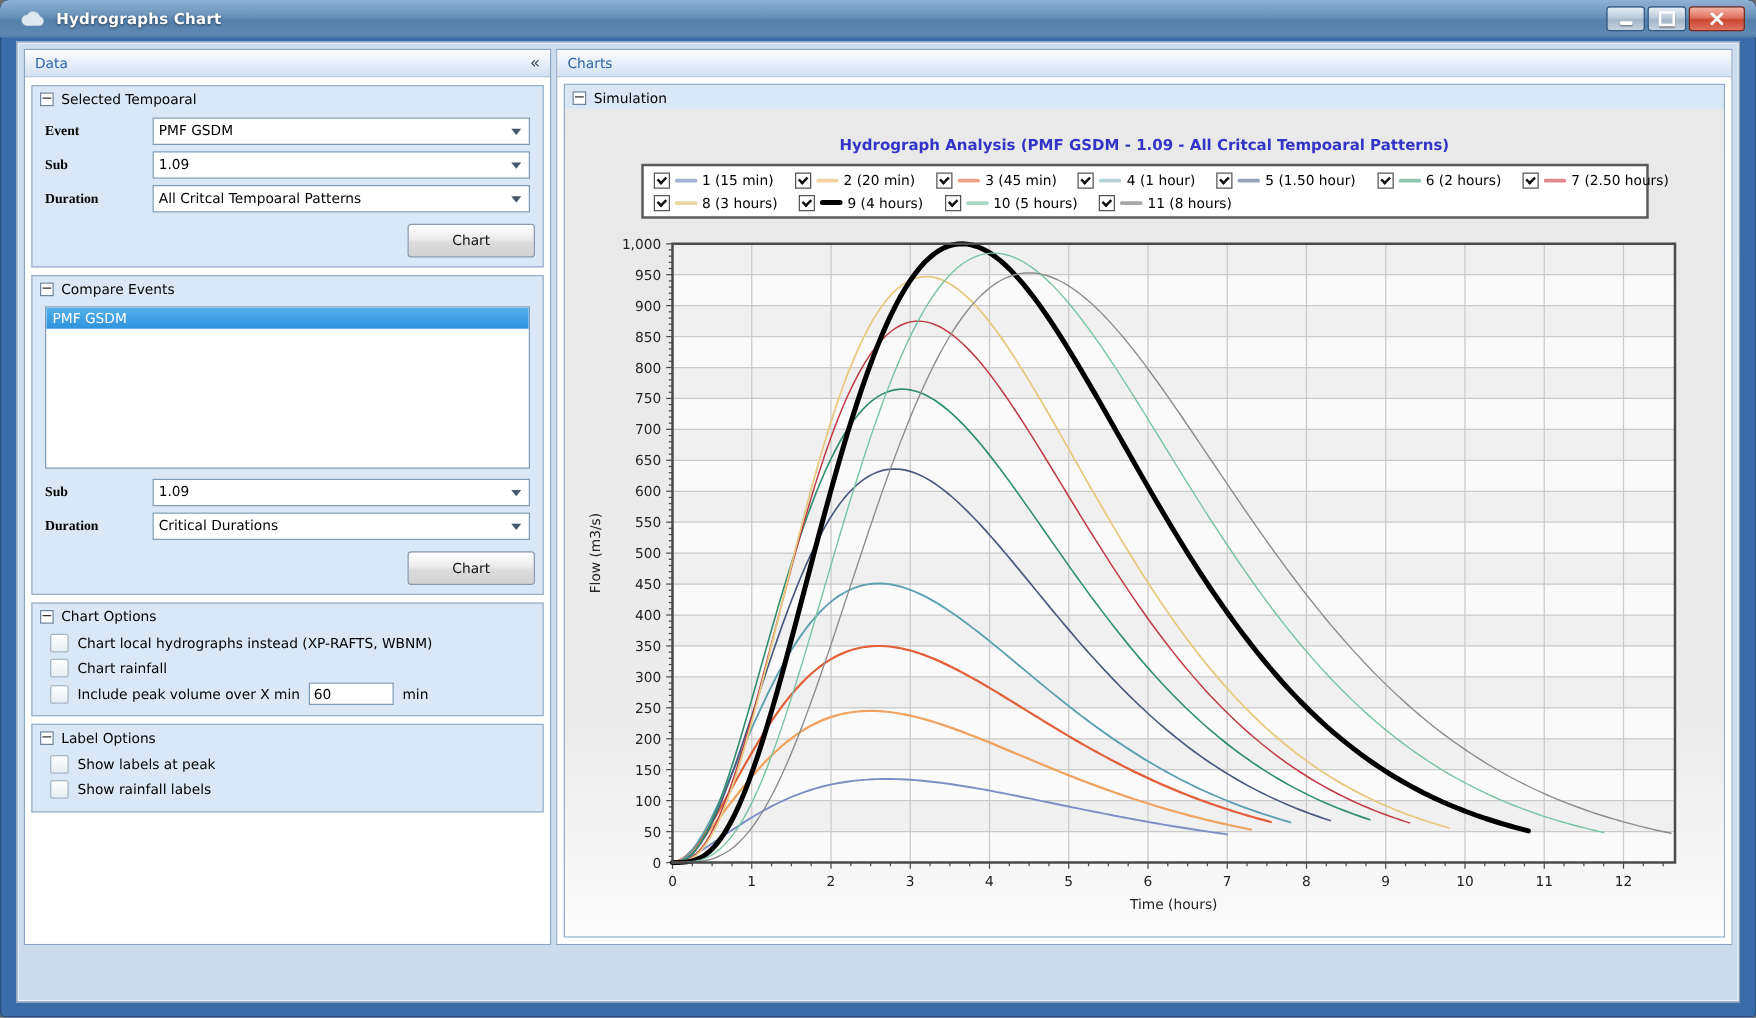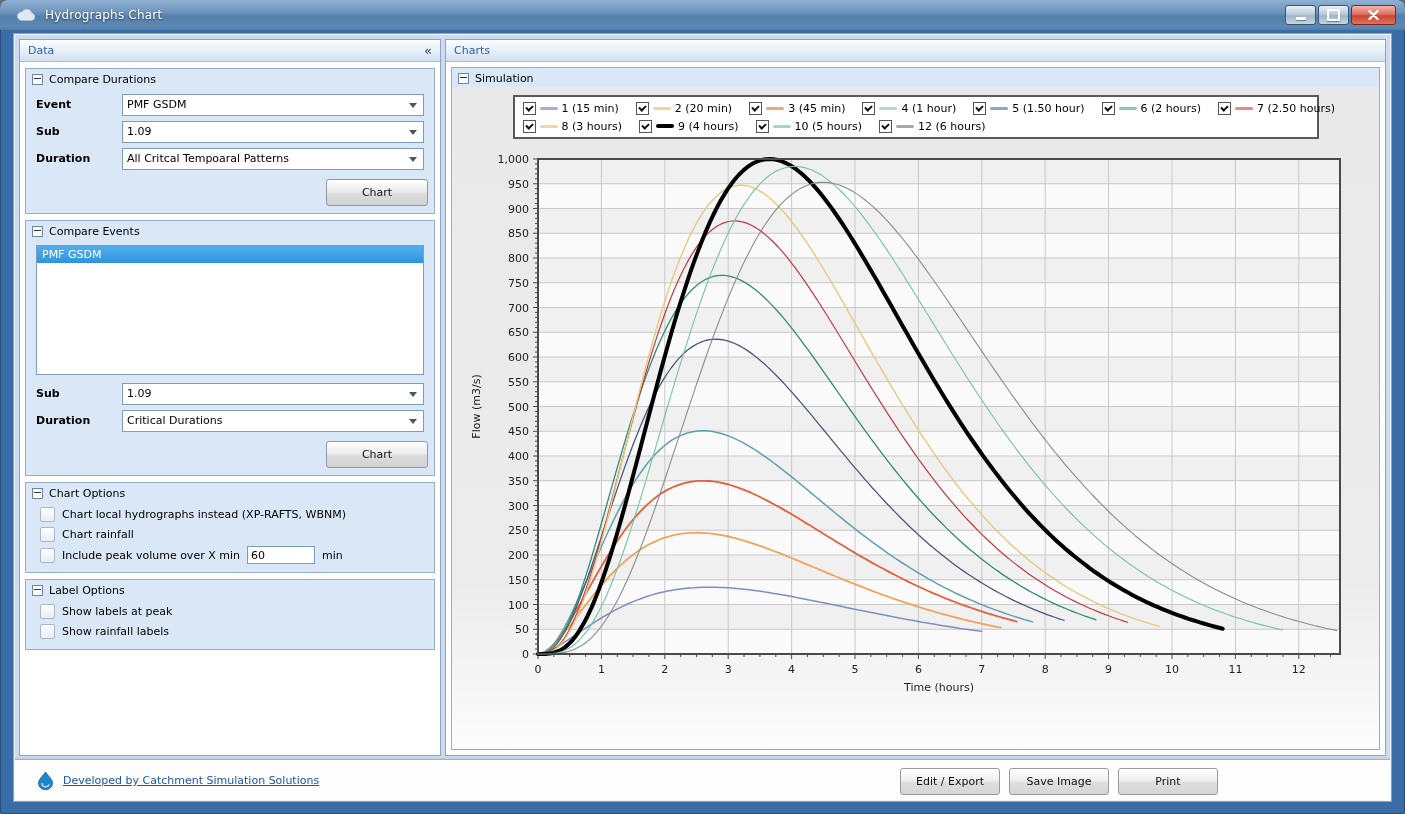--- a/index.html
+++ b/index.html
@@ -2,21 +2,21 @@
 <html><head>
 <meta charset="utf-8">
 <style>
   html,body{margin:0;padding:0;background:#6b6b6b;}
   .window{position:relative;width:1405px;height:814px;font-family:"DejaVu Sans","Liberation Sans",sans-serif;
     background:#3a6da8;border-radius:7px 7px 4px 4px;overflow:hidden;box-shadow:inset 0 0 0 1px #27507e;}
   
   .titlebar{position:absolute;top:0;left:0;right:0;height:30px;
     background:linear-gradient(#8fb0d2,#6e95bd 40%,#5480ac 55%,#5d88b2 90%,#4f7ca9);
     border-radius:7px 7px 0 0;display:flex;align-items:center;padding-left:16px;}
-  .titlebar .title{color:#fff;font-weight:normal;font-size:12px;letter-spacing:.2px;text-shadow:0 1px 2px rgba(0,0,0,.55);margin-left:9px;}
+  .titlebar .title{color:#fff;font-weight:bold;font-size:12px;letter-spacing:.2px;text-shadow:0 1px 2px rgba(0,0,0,.55);margin-left:9px;}
   .cloud-ic{width:20px;height:13px;display:inline-block;}
   .caption-buttons{position:absolute;top:5px;right:9px;display:flex;gap:2px;}
   .cap-btn{width:29px;height:18px;border:1px solid #35597f;border-radius:3px;position:relative;
     background:linear-gradient(#e8eff5,#bccbda 45%,#a2b6c9 55%,#c6d4e1);display:flex;align-items:center;justify-content:center;}
   .cap-btn.close{width:43px;background:linear-gradient(#f4b4a8,#e07260 45%,#cc4630 55%,#de7260);border-color:#7e2a1a;}
   .g-min{width:10px;height:3px;background:#fff;border-radius:1px;margin-top:7px;box-shadow:0 1px 1px rgba(0,0,0,.4);}
   .g-res{width:9px;height:8px;border:2px solid #fff;box-shadow:0 1px 1px rgba(0,0,0,.35);}
   
   .frame{position:absolute;left:13px;right:13px;top:33px;bottom:12px;background:#ccdcee;
     border:1px solid #8ea4ba;box-shadow:inset 0 0 0 1px #eef3f9;}
@@ -27,21 +27,21 @@
     display:flex;align-items:center;padding:0 8px;font-size:11px;color:#2a62a8;}
   .panel-hd .spacer{flex:1;}
   .collapse-panel{font-size:13px;color:#33465c;cursor:default;line-height:10px;}
   .panel-body{flex:1;position:relative;background:#fff;overflow:hidden;}
   
   .grp{background:#d9e7f7;border:1px solid #94aecb;margin:6px 5px;}
   .grp-hd{display:flex;align-items:center;gap:6px;padding:4px 6px 2px;font-size:11px;color:#000;}
   .sq-minus{width:9px;height:9px;border:1px solid #6f86a0;background:#fff;position:relative;flex:0 0 9px;}
   .sq-minus::after{content:"";position:absolute;left:1px;right:1px;top:3px;height:1px;background:#333;}
   .field-row{display:flex;align-items:center;margin:6px 10px;height:21px;}
-  .field-label{width:86px;font-weight:bold;font-size:11px;color:#000;}
+  .field-label{width:86px;font-weight:bold;font-size:11px;color:#000;font-family:Liberation Serif, serif;}
   .dropdown{flex:1;height:20px;background:#fff;border:1px solid #7f9db9;display:flex;align-items:center;
     font-size:11px;padding-left:4px;position:relative;color:#000;}
   .dd-arrow{position:absolute;right:6px;top:8px;width:0;height:0;border-left:4px solid transparent;border-right:4px solid transparent;border-top:5px solid #44576b;}
   .btn-row{display:flex;justify-content:flex-end;padding:4px 6px 7px;}
   .btn{width:100px;height:25px;background:linear-gradient(#ffffff,#ececec 45%,#dcdcdc 55%,#d2d2d2);
     border:1px solid #8e9aa5;border-radius:3px;font-size:11px;color:#111;display:flex;align-items:center;justify-content:center;}
   .listbox{background:#fff;border:1px solid #7f9db9;height:128px;margin:5px 10px 8px;font-size:11px;overflow:hidden;}
   .list-item{padding:2px 5px;color:#000;}
   .list-item.selected{background:linear-gradient(#54b0ec,#2e93dd);color:#fff;}
   .check-row{display:flex;align-items:center;gap:7px;margin:4px 14px;font-size:11px;color:#000;min-height:16px;}
@@ -97,21 +97,21 @@
       <div class="panel-hd">
         <span>Data</span>
         <span class="spacer"></span>
         <span class="collapse-panel">«</span>
       </div>
       <div class="panel-body">
 
         <div class="grp">
           <div class="grp-hd">
             <span class="sq-minus"></span>
-            <span>Compare Durations</span>
+            <span>Selected Tempoaral</span>
           </div>
           <div id="sd-fields">
               <div class="field-row">
                 <span class="field-label">Event</span>
                 <div class="dropdown">PMF GSDM<span class="dd-arrow"></span></div>
               </div>
               <div class="field-row">
                 <span class="field-label">Sub</span>
                 <div class="dropdown">1.09<span class="dd-arrow"></span></div>
               </div>
@@ -195,20 +195,21 @@
       <div class="panel-hd">
         <span>Charts</span>
       </div>
       <div class="panel-body" style="display:flex;">
         <div class="grp grp-fill">
           <div class="grp-hd">
             <span class="sq-minus"></span>
             <span>Simulation</span>
           </div>
           <div class="chart-surface">
+            <div class="chart-title">Hydrograph Analysis (PMF GSDM - 1.09 - All Critcal Tempoaral Patterns)</div>
             <div class="legend" id="legend">
                 <div class="legend-row">
                   <span class="legend-item">
                     <span class="lcheck"></span>
                     <span class="legend-dash" style="background: rgb(163, 177, 211);"></span>
                     <span>1 (15 min)</span>
                   </span>
                   <span class="legend-item">
                     <span class="lcheck"></span>
                     <span class="legend-dash" style="background: rgb(243, 210, 160);"></span>
@@ -252,21 +253,21 @@
                     <span>9 (4 hours)</span>
                   </span>
                   <span class="legend-item">
                     <span class="lcheck"></span>
                     <span class="legend-dash" style="background: rgb(169, 214, 194);"></span>
                     <span>10 (5 hours)</span>
                   </span>
                   <span class="legend-item">
                     <span class="lcheck"></span>
                     <span class="legend-dash" style="background: rgb(168, 168, 168);"></span>
-                    <span>12 (6 hours)</span>
+                    <span>11 (8 hours)</span>
                   </span>
                 </div>
               </div>
             <div id="plot-host" style="margin:7px 0 0 8px;"><svg width="905" height="572" viewBox="0 0 905 572">
                   <g>
                     <rect x="78" y="483.25" width="802" height="24.75" fill="#fafafa"></rect>
                     <rect x="78" y="458.5" width="802" height="24.75" fill="#f0f0f1"></rect>
                     <rect x="78" y="433.75" width="802" height="24.75" fill="#fafafa"></rect>
                     <rect x="78" y="409" width="802" height="24.75" fill="#f0f0f1"></rect>
                     <rect x="78" y="384.25" width="802" height="24.75" fill="#fafafa"></rect>
@@ -524,29 +525,15 @@
                     <path d="M78.0 508.0 L81.8 508.0 L85.6 507.9 L89.4 507.8 L93.2 507.4 L97.0 506.8 L100.8 505.9 L104.6 504.5 L108.4 502.6 L112.2 500.2 L116.0 497.2 L119.8 493.5 L123.6 489.2 L127.5 484.3 L131.3 478.6 L135.1 472.3 L138.9 465.3 L142.7 457.7 L146.5 449.4 L150.3 440.5 L154.1 431.0 L157.9 421.0 L161.7 410.5 L165.5 399.5 L169.3 388.1 L173.1 376.3 L176.9 364.2 L180.7 351.9 L184.5 339.3 L188.3 326.5 L192.1 313.6 L195.9 300.6 L199.7 287.5 L203.5 274.5 L207.3 261.5 L211.1 248.6 L214.9 235.8 L218.7 223.2 L222.6 210.8 L226.4 198.6 L230.2 186.7 L234.0 175.1 L237.8 163.7 L241.6 152.8 L245.4 142.2 L249.2 131.9 L253.0 122.1 L256.8 112.7 L260.6 103.7 L264.4 95.2 L268.2 87.1 L272.0 79.5 L275.8 72.3 L279.6 65.6 L283.4 59.4 L287.2 53.7 L291.0 48.4 L294.8 43.6 L298.6 39.3 L302.4 35.4 L306.2 32.0 L310.0 29.0 L313.8 26.6 L317.6 24.5 L321.5 22.9 L325.3 21.7 L329.1 20.9 L332.9 20.5 L336.7 20.5 L340.5 20.9 L344.3 21.6 L348.1 22.7 L351.9 24.1 L355.7 25.9 L359.5 28.0 L363.3 30.4 L367.1 33.1 L370.9 36.1 L374.7 39.3 L378.5 42.8 L382.3 46.5 L386.1 50.5 L389.9 54.7 L393.7 59.0 L397.5 63.6 L401.3 68.3 L405.1 73.3 L408.9 78.3 L412.7 83.5 L416.6 88.9 L420.4 94.3 L424.2 99.9 L428.0 105.6 L431.8 111.3 L435.6 117.2 L439.4 123.1 L443.2 129.0 L447.0 135.1 L450.8 141.1 L454.6 147.2 L458.4 153.4 L462.2 159.5 L466.0 165.7 L469.8 171.9 L473.6 178.1 L477.4 184.2 L481.2 190.4 L485.0 196.5 L488.8 202.7 L492.6 208.7 L496.4 214.8 L500.2 220.8 L504.0 226.8 L507.8 232.7 L511.7 238.6 L515.5 244.5 L519.3 250.2 L523.1 256.0 L526.9 261.6 L530.7 267.2 L534.5 272.7 L538.3 278.2 L542.1 283.6 L545.9 288.9 L549.7 294.1 L553.5 299.3 L557.3 304.4 L561.1 309.4 L564.9 314.3 L568.7 319.1 L572.5 323.9 L576.3 328.6 L580.1 333.2 L583.9 337.7 L587.7 342.1 L591.5 346.5 L595.3 350.7 L599.1 354.9 L602.9 359.0 L606.7 363.0 L610.6 367.0 L614.4 370.8 L618.2 374.6 L622.0 378.3 L625.8 381.9 L629.6 385.4 L633.4 388.9 L637.2 392.3 L641.0 395.6 L644.8 398.8 L648.6 401.9 L652.4 405.0 L656.2 408.0 L660.0 410.9 L663.8 413.8 L667.6 416.6 L671.4 419.3 L675.2 421.9 L679.0 424.5 L682.8 427.0 L686.6 429.5 L690.4 431.9 L694.2 434.2 L698.0 436.5 L701.8 438.7 L705.7 440.8 L709.5 442.9 L713.3 445.0 L717.1 446.9 L720.9 448.8 L724.7 450.7 L728.5 452.5 L732.3 454.3 L736.1 456.0 L739.9 457.7 L743.7 459.3 L747.5 460.9 L751.3 462.4 L755.1 463.9 L758.9 465.3 L762.7 466.7 L766.5 468.1 L770.3 469.4 L774.1 470.7 L777.9 471.9 L781.7 473.1 L785.5 474.3 L789.3 475.4 L793.1 476.5 L796.9 477.6 L800.8 478.6 L804.6 479.6 L808.4 480.5 L812.2 481.5 L816.0 482.4 L819.8 483.3 L822.9 484.0" stroke="#77c3a0" stroke-width="1.1"></path>
                     <path d="M78.0 508.0 L81.8 508.0 L85.6 508.0 L89.4 507.9 L93.2 507.8 L97.0 507.5 L100.8 507.1 L104.6 506.4 L108.4 505.5 L112.2 504.3 L116.0 502.6 L119.8 500.6 L123.6 498.2 L127.5 495.3 L131.3 491.8 L135.1 487.9 L138.9 483.5 L142.7 478.5 L146.5 473.0 L150.3 467.0 L154.1 460.5 L157.9 453.4 L161.7 445.9 L165.5 437.8 L169.3 429.4 L173.1 420.5 L176.9 411.2 L180.7 401.5 L184.5 391.5 L188.3 381.2 L192.1 370.6 L195.9 359.8 L199.7 348.7 L203.5 337.5 L207.3 326.2 L211.1 314.7 L214.9 303.2 L218.7 291.7 L222.6 280.1 L226.4 268.6 L230.2 257.2 L234.0 245.8 L237.8 234.5 L241.6 223.5 L245.4 212.5 L249.2 201.8 L253.0 191.3 L256.8 181.1 L260.6 171.1 L264.4 161.4 L268.2 151.9 L272.0 142.8 L275.8 134.1 L279.6 125.6 L283.4 117.6 L287.2 109.9 L291.0 102.5 L294.8 95.6 L298.6 89.0 L302.4 82.8 L306.2 77.0 L310.0 71.6 L313.8 66.6 L317.6 61.9 L321.5 57.7 L325.3 53.9 L329.1 50.5 L332.9 47.4 L336.7 44.7 L340.5 42.4 L344.3 40.5 L348.1 39.0 L351.9 37.8 L355.7 36.9 L359.5 36.4 L363.3 36.3 L367.1 36.4 L370.9 36.9 L374.7 37.7 L378.5 38.8 L382.3 40.2 L386.1 41.8 L389.9 43.8 L393.7 45.9 L397.5 48.4 L401.3 51.1 L405.1 54.0 L408.9 57.1 L412.7 60.4 L416.6 64.0 L420.4 67.7 L424.2 71.6 L428.0 75.7 L431.8 79.9 L435.6 84.3 L439.4 88.8 L443.2 93.5 L447.0 98.2 L450.8 103.1 L454.6 108.1 L458.4 113.2 L462.2 118.4 L466.0 123.6 L469.8 129.0 L473.6 134.3 L477.4 139.8 L481.2 145.3 L485.0 150.8 L488.8 156.4 L492.6 162.0 L496.4 167.6 L500.2 173.3 L504.0 178.9 L507.8 184.6 L511.7 190.2 L515.5 195.9 L519.3 201.5 L523.1 207.1 L526.9 212.7 L530.7 218.3 L534.5 223.9 L538.3 229.4 L542.1 234.9 L545.9 240.3 L549.7 245.7 L553.5 251.1 L557.3 256.4 L561.1 261.7 L564.9 266.9 L568.7 272.1 L572.5 277.2 L576.3 282.2 L580.1 287.2 L583.9 292.2 L587.7 297.0 L591.5 301.8 L595.3 306.5 L599.1 311.2 L602.9 315.8 L606.7 320.3 L610.6 324.8 L614.4 329.2 L618.2 333.5 L622.0 337.7 L625.8 341.9 L629.6 346.0 L633.4 350.0 L637.2 354.0 L641.0 357.9 L644.8 361.7 L648.6 365.5 L652.4 369.1 L656.2 372.7 L660.0 376.2 L663.8 379.7 L667.6 383.1 L671.4 386.4 L675.2 389.7 L679.0 392.8 L682.8 396.0 L686.6 399.0 L690.4 402.0 L694.2 404.9 L698.0 407.7 L701.8 410.5 L705.7 413.2 L709.5 415.9 L713.3 418.5 L717.1 421.0 L720.9 423.5 L724.7 425.9 L728.5 428.3 L732.3 430.6 L736.1 432.8 L739.9 435.0 L743.7 437.1 L747.5 439.2 L751.3 441.2 L755.1 443.2 L758.9 445.1 L762.7 447.0 L766.5 448.8 L770.3 450.6 L774.1 452.3 L777.9 454.0 L781.7 455.7 L785.5 457.3 L789.3 458.8 L793.1 460.3 L796.9 461.8 L800.8 463.2 L804.6 464.6 L808.4 466.0 L812.2 467.3 L816.0 468.6 L819.8 469.8 L823.6 471.0 L827.4 472.2 L831.2 473.3 L835.0 474.4 L838.8 475.5 L842.6 476.5 L846.4 477.5 L850.2 478.5 L854.0 479.5 L857.8 480.4 L861.6 481.3 L865.4 482.2 L869.2 483.0 L873.0 483.8 L876.8 484.6 L876.8 484.6" stroke="#8c8c8c" stroke-width="1.1"></path>
                   </g>
                   <rect x="78" y="13" width="802" height="495" fill="none" stroke="#4a4a4a" stroke-width="2"></rect>
                 </svg></div>
           </div>
         </div>
       </div>
     </div>
 
-    <div class="footer">
-      <div class="footer-link-wrap">
-        <svg width="17" height="19" viewBox="0 0 17 19">
-          <path d="M8.5 1 C12 6 15.5 8.5 15.5 12.2 A7 6.6 0 1 1 1.5 12.2 C1.5 8.5 5 6 8.5 1 Z" fill="#1f86c8" stroke="#0e5f96" stroke-width="0.8"></path>
-          <path d="M5 12.5 a3.6 3.6 0 0 0 6.8 1.4" fill="none" stroke="#bfe4f7" stroke-width="1.3" stroke-linecap="round"></path>
-        </svg>
-        <a href="#">Developed by Catchment Simulation Solutions</a>
-      </div>
-      <div class="footer-btns" id="footer-btns">
-          <div class="fbtn">Edit / Export</div>
-          <div class="fbtn">Save Image</div>
-          <div class="fbtn">Print</div>
-        </div>
-    </div>
 
   </div>
 </div>
 
 </body></html>

